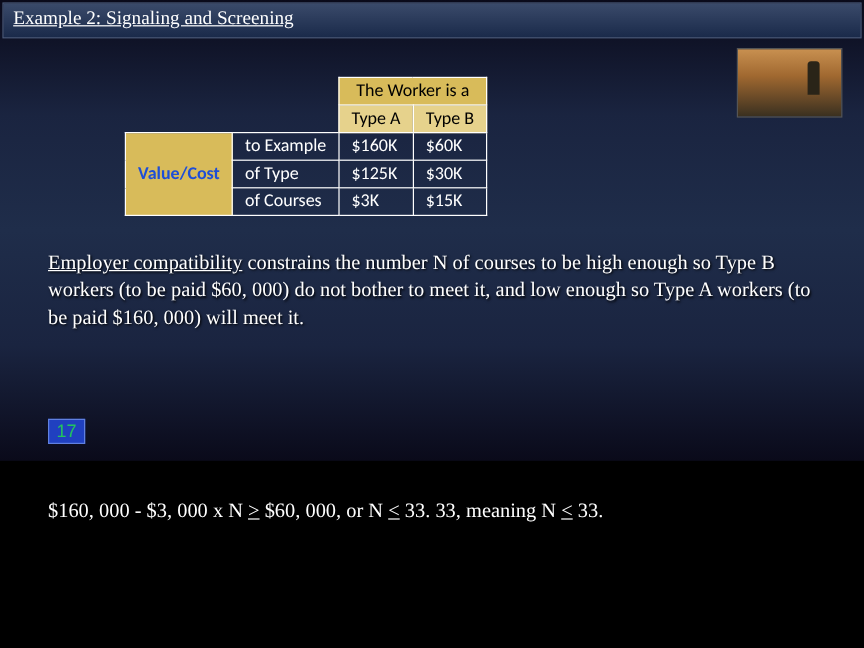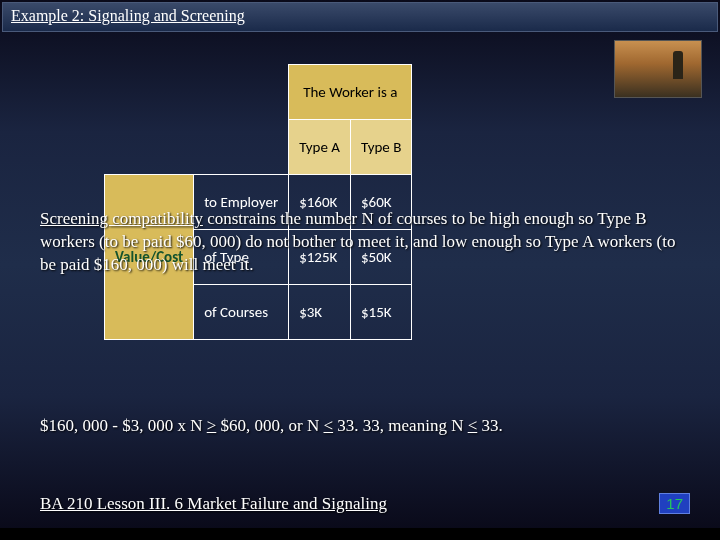--- a/index.html
+++ b/index.html
@@ -6,21 +6,21 @@
   body {
     width: 720px;
     height: 540px;
     background: #000;
     font-family: Georgia, 'Times New Roman', serif;
     overflow: hidden;
     position: relative;
   }
   .slide {
     width: 720px;
-    height: 528px;
+    height: 384px;
     background: linear-gradient(to bottom, #0a0a1a 0%, #1a2440 25%, #1f2d4a 50%, #1a2440 75%, #0a0a1a 100%);
     position: relative;
   }
   .title-bar {
     position: absolute;
     top: 2px;
     left: 2px;
     right: 2px;
     height: 30px;
     border: 1px solid #4a5a7a;
@@ -50,40 +50,40 @@
     border-radius: 3px 3px 0 0;
   }
   .tbl-wrap {
     position: absolute;
     top: 64px;
     left: 104px;
     border-collapse: collapse;
   }
   .tbl-wrap td, .tbl-wrap th {
     border: 1.5px solid #fff;
-    padding: 18px 10px;
+    padding: 2px 10px;
     font-size: 15px;
     text-align: left;
     font-family: Calibri, Arial, sans-serif;
   }
   .hdr-main {
     background: #d8bb5a;
     color: #000;
     text-align: center !important;
     font-weight: normal;
   }
   .hdr-sub {
     background: #e6d28c;
     color: #000000;
     text-align: center;
     font-weight: normal;
   }
   .rowlabel-main {
     background: #d8bb5a;
-    color: #14532d;
+    color: #1d4ed8;
     font-weight: bold;
     text-align: center !important;
   }
   .rowlabel-sub { color: #fff; }
   .cell { color: #fff; }
   .noborder { border: none !important; background: transparent; }
   .body-text {
     position: absolute;
     left: 40px;
     right: 30px;
@@ -137,45 +137,44 @@
       <th class="hdr-main" colspan="2">The Worker is a</th>
     </tr>
     <tr>
       <td class="noborder"></td>
       <td class="noborder"></td>
       <th class="hdr-sub">Type A</th>
       <th class="hdr-sub">Type B</th>
     </tr>
     <tr>
       <th class="rowlabel-main" rowspan="3">Value/Cost</th>
-      <td class="rowlabel-sub">to Employer</td>
+      <td class="rowlabel-sub">to Example</td>
       <td class="cell">$160K</td>
       <td class="cell">$60K</td>
     </tr>
     <tr>
       <td class="rowlabel-sub">of Type</td>
       <td class="cell">$125K</td>
-      <td class="cell">$50K</td>
+      <td class="cell">$30K</td>
     </tr>
     <tr>
       <td class="rowlabel-sub">of Courses</td>
       <td class="cell">$3K</td>
       <td class="cell">$15K</td>
     </tr>
   </tbody>
     </table>
 
   <div class="body-text p1">
-    <span class="ul">Screening compatibility</span><span> constrains the number N of courses to be high enough so Type B workers (to be paid $60, 000) do not bother to meet it, and low enough so Type A workers (to be paid $160, 000) will meet it.</span>
+    <span class="ul">Employer compatibility</span><span> constrains the number N of courses to be high enough so Type B workers (to be paid $60, 000) do not bother to meet it, and low enough so Type A workers (to be paid $160, 000) will meet it.</span>
   </div>
 
 
   <div class="body-text p3">
     <br>
     <span>$160, 000 - $3, 000 x N </span><span class="ul">&gt;</span><span> $60, 000, or N </span><span class="ul">&lt;</span><span> 33. 33, meaning N </span><span class="ul">&lt;</span><span> 33.</span>
   </div>
 
   <div class="footer-bar">
-    <span class="footer-text">BA 210  Lesson III. 6 Market Failure and Signaling</span>
     <span class="pagenum">17</span>
   </div>
 
 </div>
 
 </body></html>

